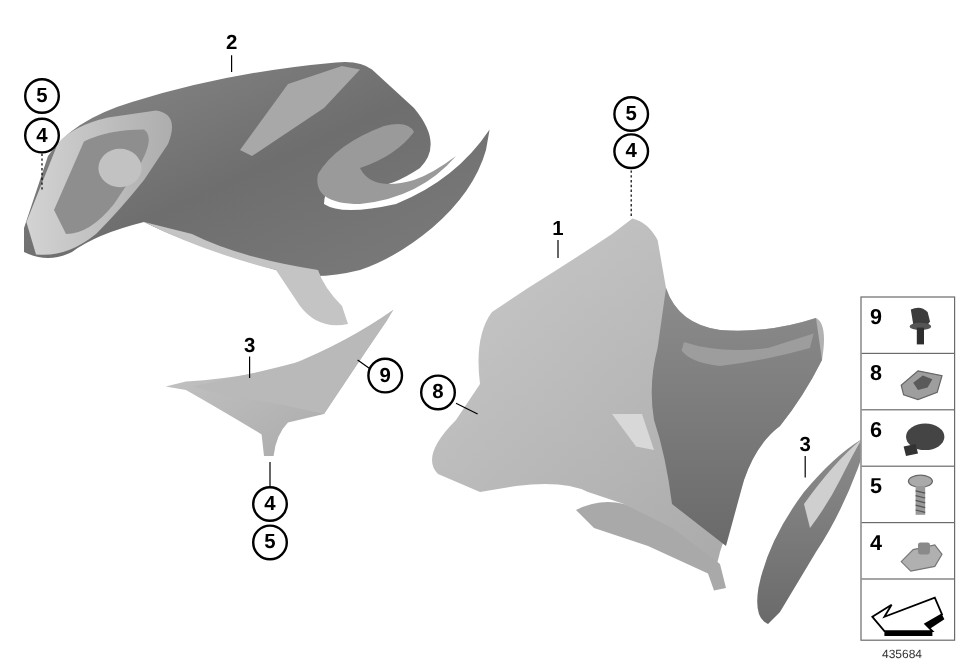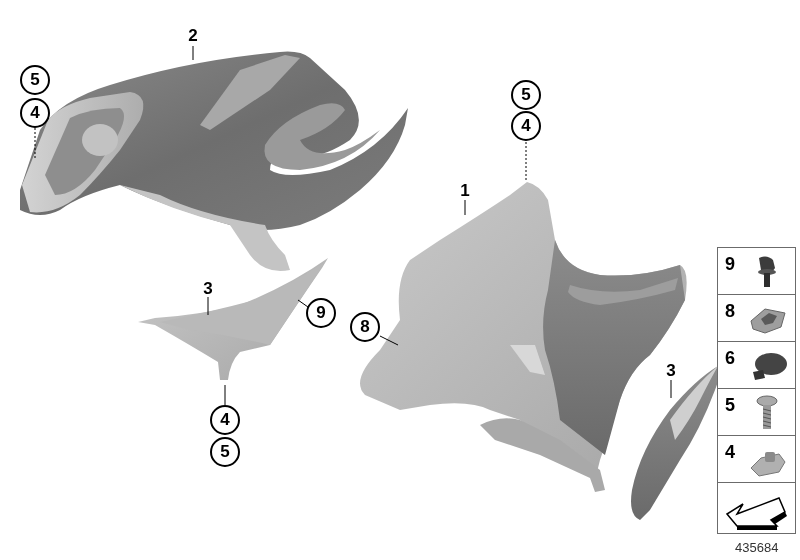--- a/index.html
+++ b/index.html
@@ -6,21 +6,21 @@
   body { width:800px; height:560px; position:relative; overflow:hidden; font-family:"Liberation Sans", sans-serif; }
   #canvas { position:absolute; left:0; top:0; width:800px; height:560px; }
   .label-plain { position:absolute; font-weight:bold; font-size:17px; color:#000; transform:translate(-50%,-50%); line-height:1; }
   .callout { position:absolute; width:30px; height:30px; border:2px solid #000; border-radius:50%; box-sizing:border-box; background:#fff;
              display:flex; align-items:center; justify-content:center; font-weight:bold; font-size:17px; color:#000; transform:translate(-50%,-50%); }
   .legend { position:absolute; left:717px; top:247px; width:77px; border:1px solid #6b6b6b; background:#fff; }
   .legend-cell { position:relative; height:47px; border-bottom:1px solid #6b6b6b; box-sizing:border-box; }
   .legend-cell:last-child { border-bottom:none; height:50px; }
   .legend-num { position:absolute; left:7px; top:6px; font-weight:bold; font-size:18px; color:#000; }
   .legend-icon { position:absolute; right:6px; top:4px; width:44px; height:40px; }
-  .diagram-id { position:absolute; left:735px; top:540px; font-size:13px; color:#333; }
+  .diagram-id { position:absolute; left:735px; top:540px; font-size:10px; color:#333; }
 </style>
 </head>
 <body>
 
 <svg id="canvas" viewBox="0 0 800 560" xmlns="http://www.w3.org/2000/svg">
   <defs>
     <linearGradient id="darkGrad" x1="0" y1="0" x2="1" y2="1">
       <stop offset="0" stop-color="#8a8a8a"></stop>
       <stop offset="0.5" stop-color="#6e6e6e"></stop>
       <stop offset="1" stop-color="#7c7c7c"></stop>

